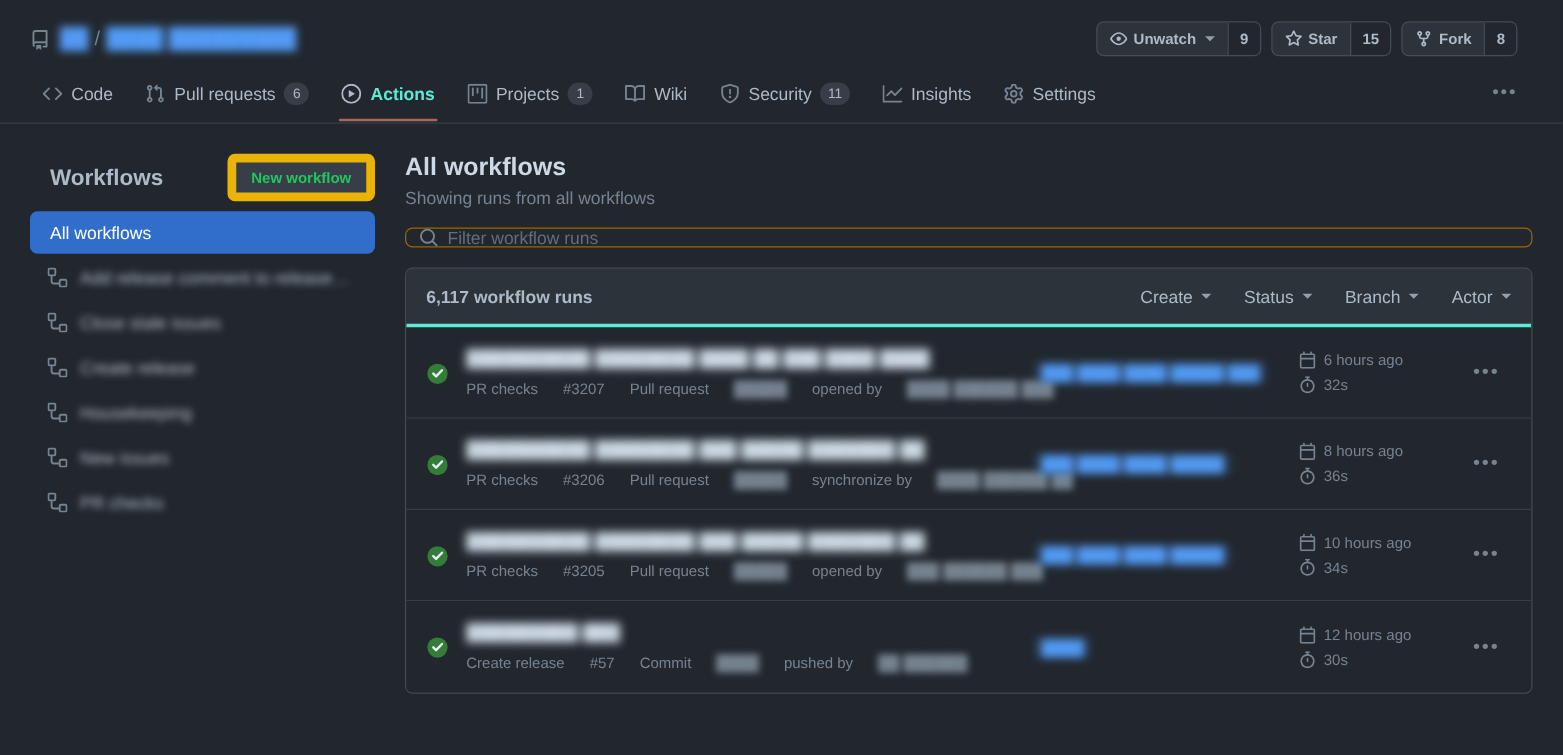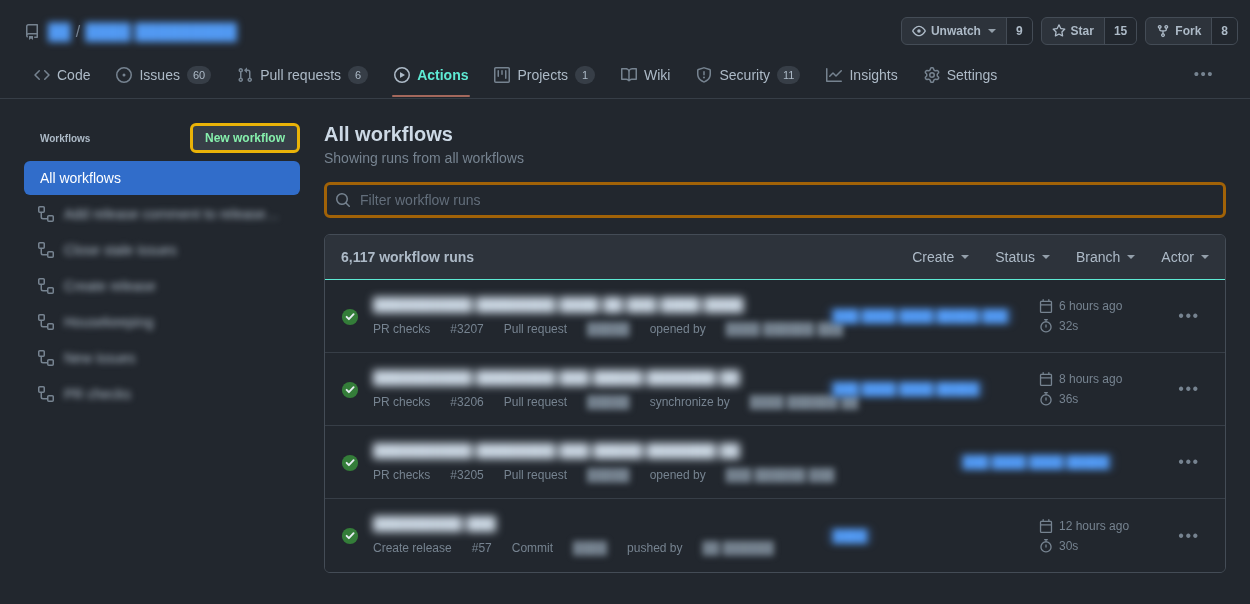--- a/index.html
+++ b/index.html
@@ -50,21 +50,21 @@
     font-size: 16px;
     color: #539bf5;
     font-weight: 400;
   }
   .repo-path .owner { font-weight: 400; }
   .repo-path .sep { color: #768390; font-weight: 300; }
   .repo-path .name { font-weight: 600; }
 
   .repo-actions {
     position: absolute;
-    right: 12px;
+    right: 36px;
     top: 17px;
     display: flex;
     gap: 8px;
   }
 
   .btn-group {
     display: flex;
     align-items: stretch;
     background: #2d333b;
     border: 1px solid #444c56;
@@ -170,29 +170,29 @@
   
   .sidebar { width: 276px; flex: 0 0 276px; }
   .sidebar-head {
     display: flex;
     align-items: center;
     justify-content: space-between;
     padding: 0 0 8px 16px;
     min-height: 32px;
   }
   .sidebar-head h3 {
-    font-size: 10px;
+    font-size: 18px;
     font-weight: 600;
     color: #adbac7;
   }
   .new-workflow-btn {
     background: #373e47;
-    border: 3px solid #eab308;
+    border: 7px solid #eab308;
     border-radius: 6px;
-    color: #86efac;
+    color: #22c55e;
     font-size: 12px;
     font-weight: 600;
     padding: 5px 12px;
     cursor: pointer;
     font-family: inherit;
   }
   .wf-list { list-style: none; }
   .wf-item {
     display: flex;
     align-items: center;
@@ -236,44 +236,44 @@
   .search-wrap .srch-ico {
     position: absolute;
     left: 11px;
     top: 50%;
     transform: translateY(-50%);
     color: #768390;
     display: flex;
   }
   .search-input {
     width: 100%;
-    height: 36px;
+    height: 16px;
     background: #22272e;
-    border: 3px solid #a16207;
+    border: 1px solid #a16207;
     border-radius: 6px;
     padding: 0 12px 0 33px;
     color: #adbac7;
     font-size: 14px;
     font-family: inherit;
     outline: none;
   }
   .search-input::placeholder { color: #636e7b; }
 
   .runs-card {
     border: 1px solid #444c56;
     border-radius: 6px;
     overflow: hidden;
     background: #22272e;
   }
   .runs-head {
     display: flex;
     align-items: center;
     background: #2d333b;
     padding: 14px 16px;
-    border-bottom: 1px solid #5eead4;
+    border-bottom: 3px solid #5eead4;
   }
   .runs-count {
     font-size: 14px;
     font-weight: 600;
     color: #adbac7;
   }
   .runs-filters {
     margin-left: auto;
     display: flex;
     gap: 26px;
@@ -431,30 +431,20 @@
 
     <div class="nav-item">
       <span class="nav-ico">
         <svg width="16" height="16" viewBox="0 0 16 16" fill="currentColor">
             <path d="m11.28 3.22 4.25 4.25a.75.75 0 0 1 0 1.06l-4.25 4.25a.749.749 0 0 1-1.275-.326.749.749 0 0 1 .215-.734L13.94 8l-3.72-3.72a.749.749 0 0 1 .326-1.275.749.749 0 0 1 .734.215Zm-6.56 0a.751.751 0 0 1 1.042.018.751.751 0 0 1 .018 1.042L2.06 8l3.72 3.72a.749.749 0 0 1-.326 1.275.749.749 0 0 1-.734-.215L.47 8.53a.75.75 0 0 1 0-1.06Z"></path>
           </svg>
       </span>
       <span>Code</span>
     </div>
 
-    <div class="nav-item">
-      <span class="nav-ico">
-        <svg width="16" height="16" viewBox="0 0 16 16" fill="currentColor">
-            <path d="M8 9.5a1.5 1.5 0 1 0 0-3 1.5 1.5 0 0 0 0 3Z"></path>
-            <path d="M8 0a8 8 0 1 1 0 16A8 8 0 0 1 8 0ZM1.5 8a6.5 6.5 0 1 0 13 0 6.5 6.5 0 0 0-13 0Z"></path>
-          </svg>
-      </span>
-      <span>Issues</span>
-      <span class="nav-counter">60</span>
-    </div>
 
     <div class="nav-item">
       <span class="nav-ico">
         <svg width="16" height="16" viewBox="0 0 16 16" fill="currentColor">
             <path d="M1.5 3.25a2.25 2.25 0 1 1 3 2.122v5.256a2.251 2.251 0 1 1-1.5 0V5.372A2.25 2.25 0 0 1 1.5 3.25Zm5.677-.177L9.573.677A.25.25 0 0 1 10 .854V2.5h1A2.5 2.5 0 0 1 13.5 5v5.628a2.251 2.251 0 1 1-1.5 0V5a1 1 0 0 0-1-1h-1v1.646a.25.25 0 0 1-.427.177L7.177 3.427a.25.25 0 0 1 0-.354ZM3.75 2.5a.75.75 0 1 0 0 1.5.75.75 0 0 0 0-1.5Zm0 9.5a.75.75 0 1 0 0 1.5.75.75 0 0 0 0-1.5Zm8.25.75a.75.75 0 1 0 1.5 0 .75.75 0 0 0-1.5 0Z"></path>
           </svg>
       </span>
       <span>Pull requests</span>
       <span class="nav-counter">6</span>
     </div>
@@ -726,20 +716,38 @@
             <span>#3205</span>
             <span>Pull request</span>
             <span class="lnk blur-sm">█████</span>
             <span>opened by</span>
             <span class="lnk blur-sm">███ ██████ ███</span>
           </div>
         </div>
         <div class="run-branch">
           <span class="branch-pill blur-md">███ ████ ████ █████</span>
         </div>
+        <div class="run-meta">
+          <span class="meta-line">
+            <span class="m-ico">
+              <svg width="14" height="14" viewBox="0 0 16 16" fill="currentColor">
+                  <path d="M4.75 0a.75.75 0 0 1 .75.75V2h5V.75a.75.75 0 0 1 1.5 0V2h1.25c.966 0 1.75.784 1.75 1.75v10.5A1.75 1.75 0 0 1 13.25 16H2.75A1.75 1.75 0 0 1 1 14.25V3.75C1 2.784 1.784 2 2.75 2H4V.75A.75.75 0 0 1 4.75 0ZM2.5 7.5v6.75c0 .138.112.25.25.25h10.5a.25.25 0 0 0 .25-.25V7.5Zm10.75-4H2.75a.25.25 0 0 0-.25.25V6h11V3.75a.25.25 0 0 0-.25-.25Z"></path>
+                </svg>
+            </span>
+            <span>10 hours ago</span>
+          </span>
+          <span class="meta-line">
+            <span class="m-ico">
+              <svg width="14" height="14" viewBox="0 0 16 16" fill="currentColor">
+                  <path d="M5.75.75A.75.75 0 0 1 6.5 0h3a.75.75 0 0 1 0 1.5h-.75v1.053a6.5 6.5 0 1 1-1.5 0V1.5H6.5a.75.75 0 0 1-.75-.75ZM8 4a5 5 0 1 0 .001 10.001A5 5 0 0 0 8 4Zm.75 2.75v2.5a.75.75 0 0 1-1.5 0v-2.5a.75.75 0 0 1 1.5 0Z"></path>
+                </svg>
+            </span>
+            <span>34s</span>
+          </span>
+        </div>
         <div class="run-kebab">•••</div>
       </div>
 
       <div class="run-row">
         <span class="run-status">
           <svg width="18" height="18" viewBox="0 0 16 16">
               <circle cx="8" cy="8" r="7.2" fill="#347d39"></circle>
               <path d="M11.2 5.5 7 9.9 5 7.9" stroke="#e6edf3" stroke-width="1.7" fill="none" stroke-linecap="round" stroke-linejoin="round"></path>
             </svg>
         </span>

